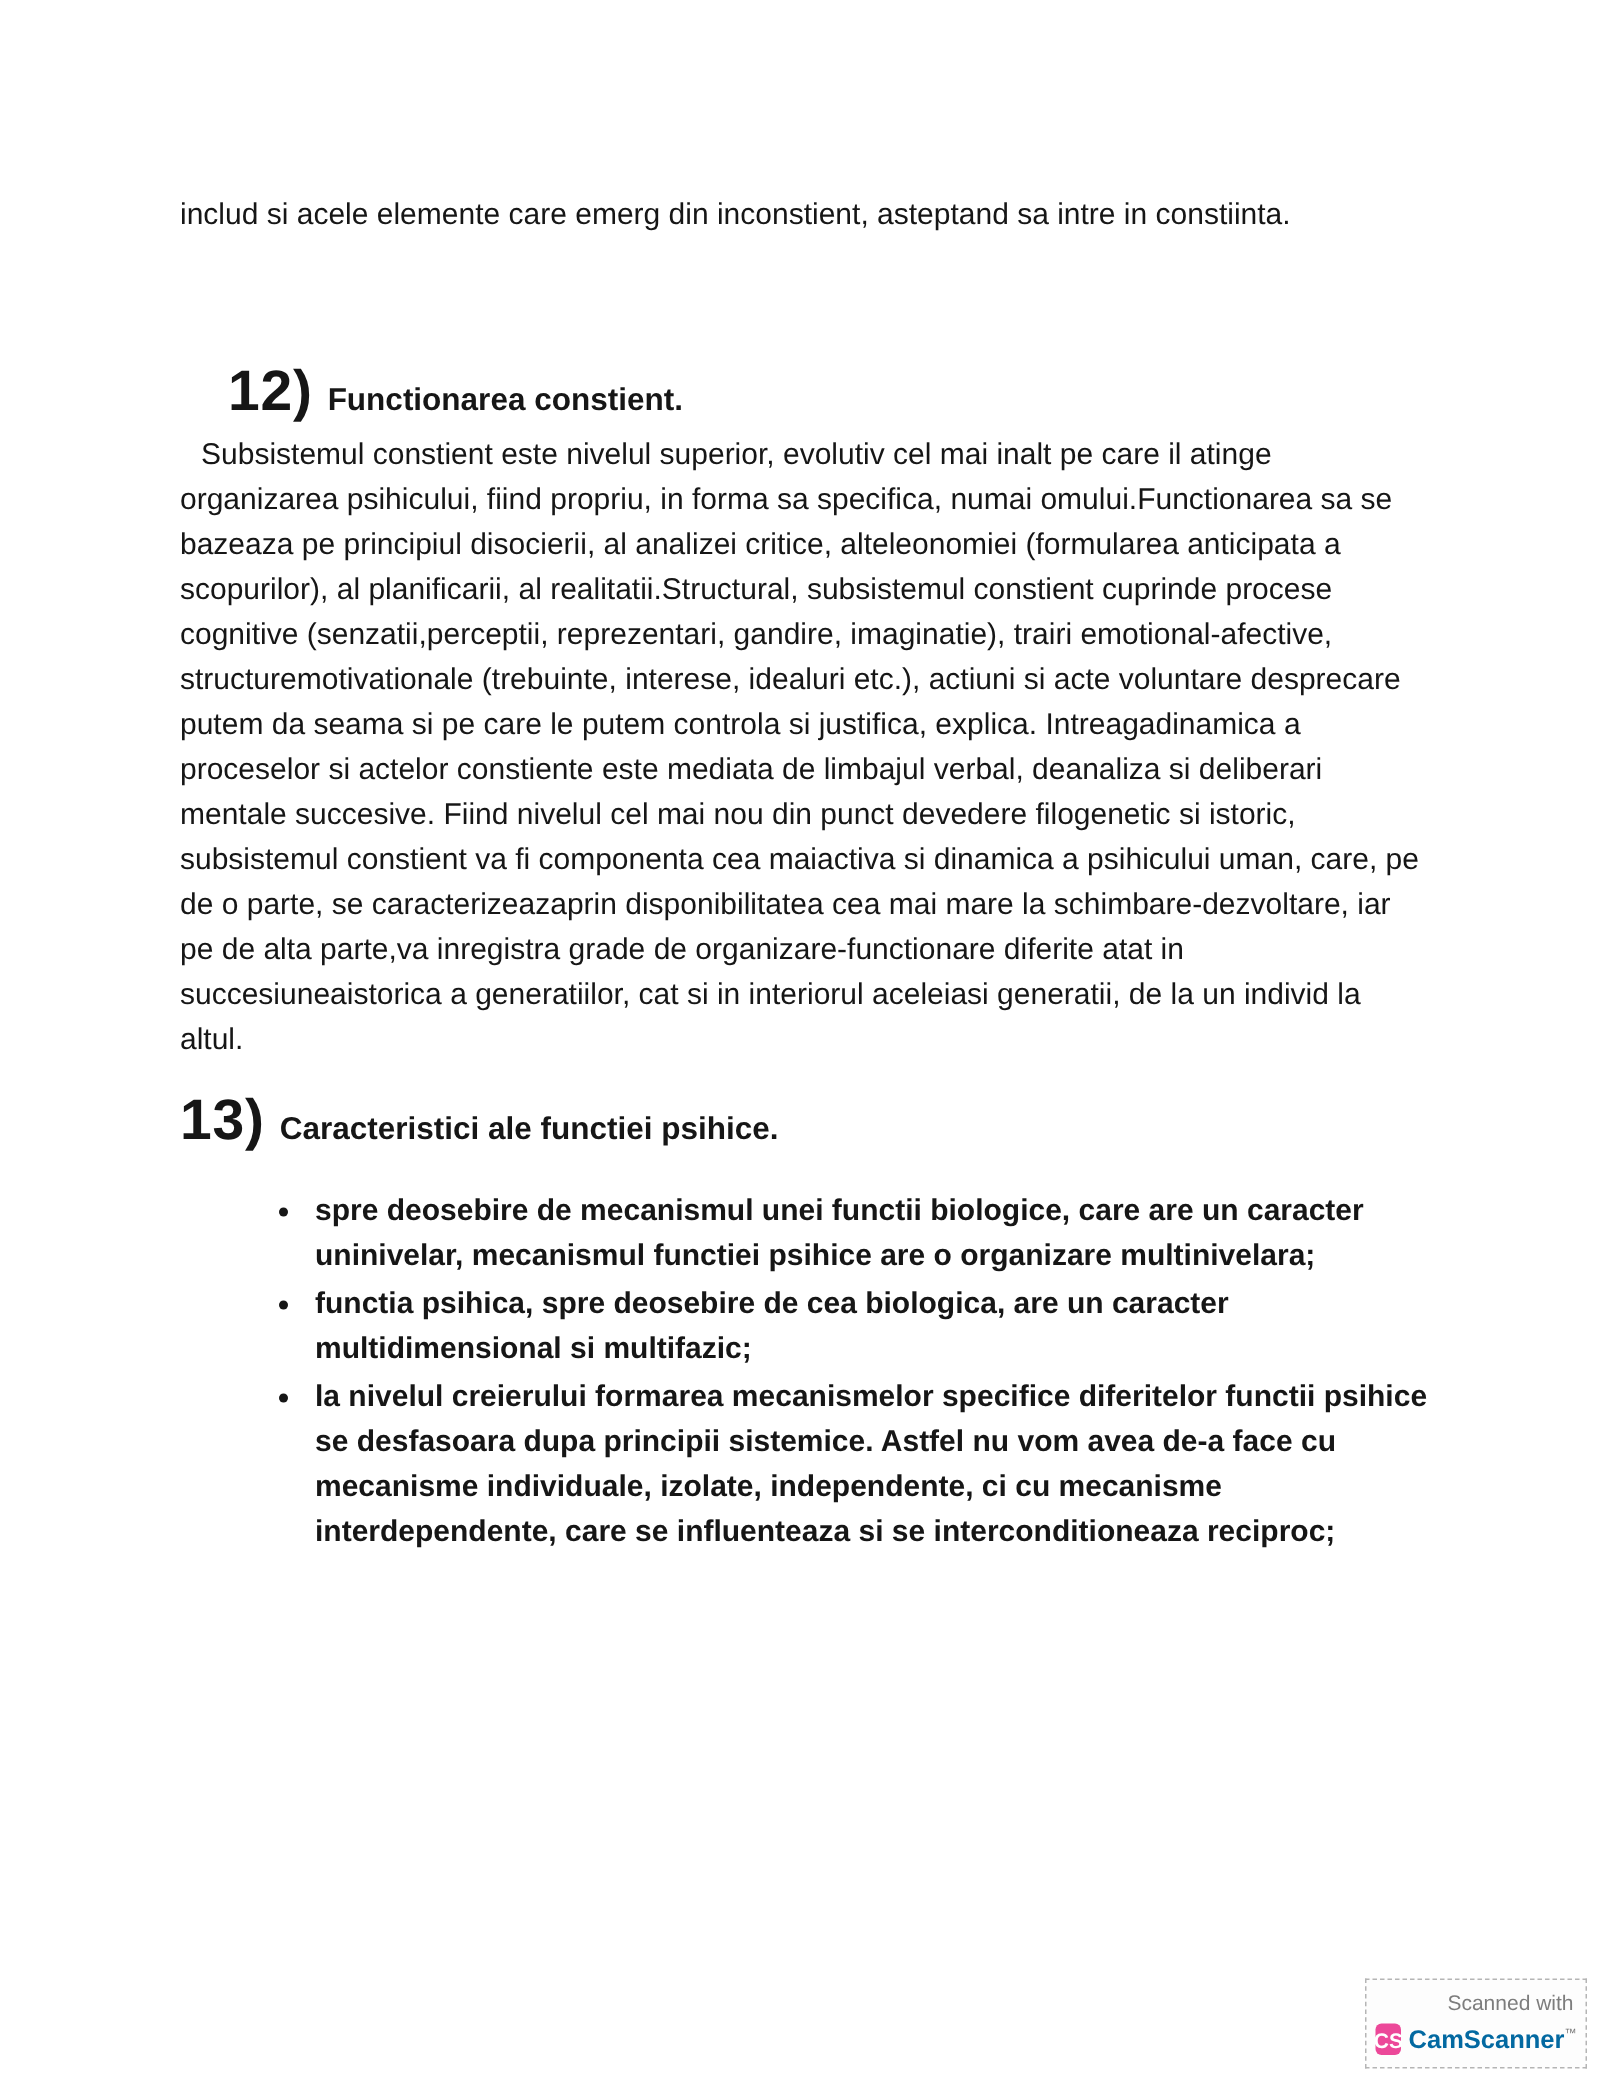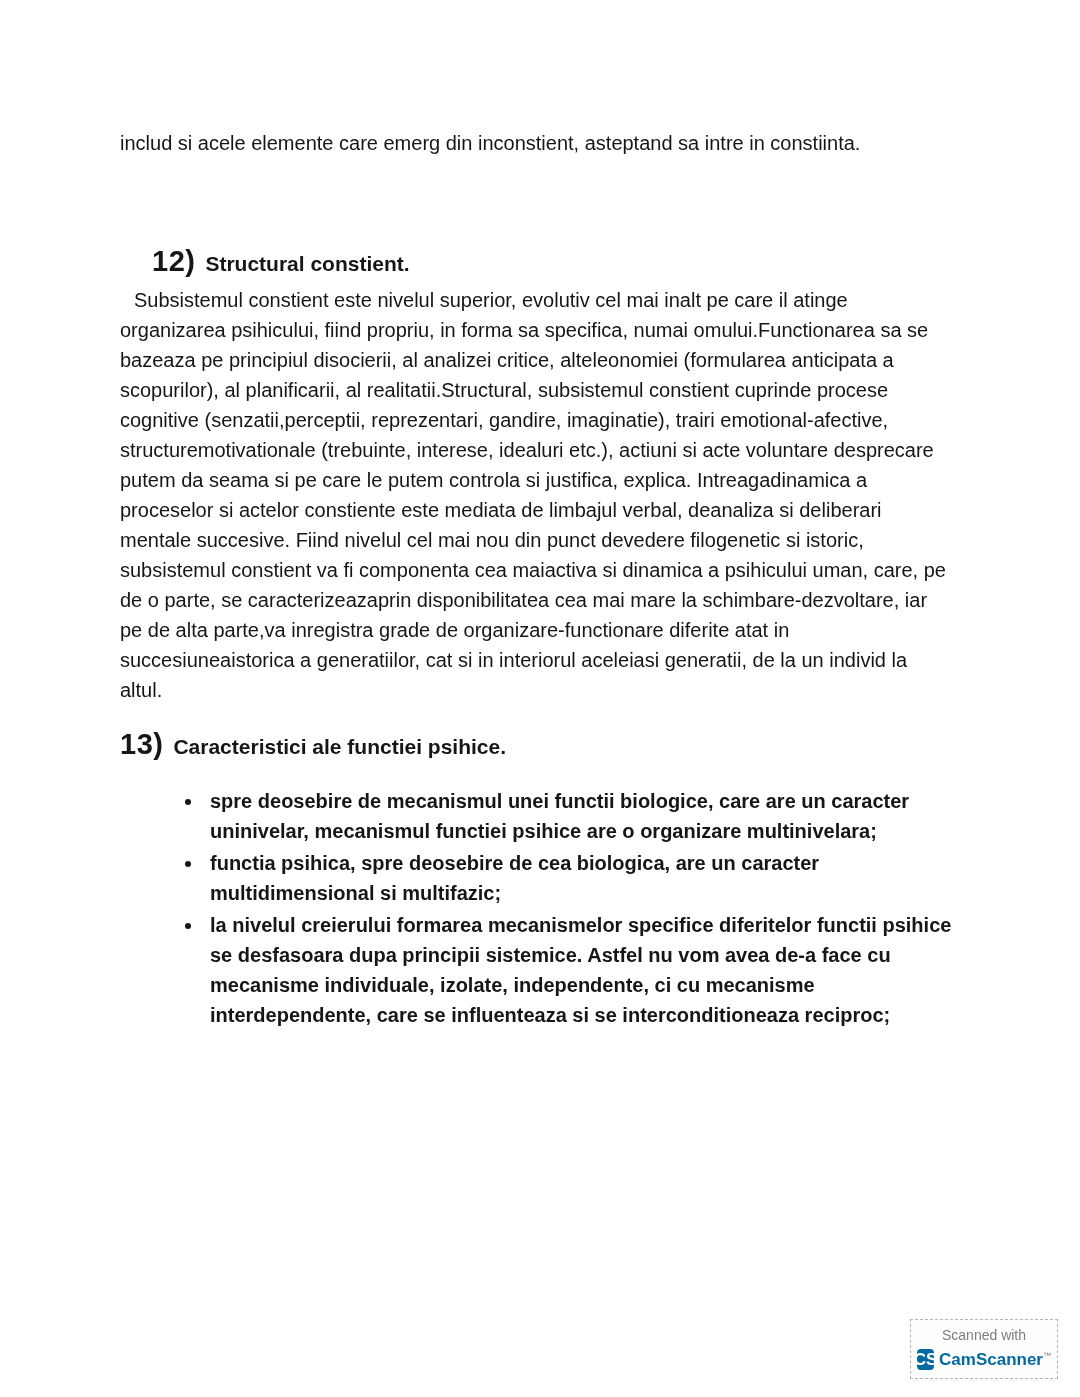--- a/index.html
+++ b/index.html
@@ -32,21 +32,21 @@
   }
   .h12 {
     margin-top: 88px;
     margin-left: 32px;
   }
   .h13 {
     margin-top: 24px;
     margin-left: 0;
   }
   .hnum {
-    font-size: 29px;
+    font-size: 38px;
     font-weight: bold;
     letter-spacing: 0.5px;
   }
   .htitle {
     font-size: 21px;
     font-weight: bold;
     margin-left: 10px;
   }
   .para {
     margin: 6px 0 0 0;
@@ -73,37 +73,38 @@
     border: 1px dashed #b5b5b5;
     background: #fdfdfd;
     padding: 7px 8px 8px 8px;
     text-align: center;
   }
   .scanned-with {
     color: #7d7d7d;
     font-size: 14px;
     line-height: 16px;
     margin-bottom: 6px;
+    text-align: right;
   }
   .brand-row {
     display: flex;
     align-items: center;
     justify-content: center;
     white-space: nowrap;
   }
   .cs-logo {
     display: inline-flex;
     align-items: center;
     justify-content: center;
     width: 17px;
     height: 21px;
     border-radius: 4px;
-    background: #0369a1;
+    background: #ec4899;
     color: #ffffff;
-    font-size: 17px;
+    font-size: 14px;
     font-weight: bold;
     margin-right: 5px;
     flex: 0 0 auto;
   }
   .brand {
     font-weight: bold;
     font-size: 17px;
     color: #0369a1;
   }
   .tm {
@@ -115,21 +116,21 @@
 </style>
 </head>
 <body>
 
 <div class="page">
   <div class="content">
 
     <p class="intro">includ si acele elemente care emerg din inconstient, asteptand sa intre in constiinta.</p>
 
     <div class="heading h12">
-      <span class="hnum">12)</span><span class="htitle">Structural constient.</span>
+      <span class="hnum">12)</span><span class="htitle">Functionarea constient.</span>
     </div>
 
     <p class="para"><span class="bold">Subsistemul constient</span><span> este nivelul superior, evolutiv cel mai inalt pe care il atinge organizarea psihicului, fiind propriu, in forma sa specifica, numai omului.Functionarea sa se bazeaza pe principiul disocierii, al analizei critice, alteleonomiei (formularea anticipata a scopurilor), al planificarii, al realitatii.Structural, subsistemul constient cuprinde procese cognitive (senzatii,perceptii, reprezentari, gandire, imaginatie), trairi emotional-afective, structuremotivationale (trebuinte, interese, idealuri etc.), actiuni si acte voluntare desprecare putem da seama si pe care le putem controla si justifica, explica. Intreagadinamica a proceselor si actelor constiente este mediata de limbajul verbal, deanaliza si deliberari mentale succesive. Fiind nivelul cel mai nou din punct devedere filogenetic si istoric, subsistemul constient va fi componenta cea maiactiva si dinamica a psihicului uman, care, pe de o parte, se caracterizeazaprin disponibilitatea cea mai mare la schimbare-dezvoltare, iar pe de alta parte,va inregistra grade de organizare-functionare diferite atat in succesiuneaistorica a generatiilor, cat si in interiorul aceleiasi generatii, de la un individ la altul.</span></p>
 
     <div class="heading h13">
       <span class="hnum">13)</span><span class="htitle">Caracteristici ale functiei psihice.</span>
     </div>
 
     <ul class="bullets">
       <li>spre deosebire de mecanismul unei functii biologice, care are un caracter uninivelar, mecanismul functiei psihice are o organizare multinivelara;</li>

